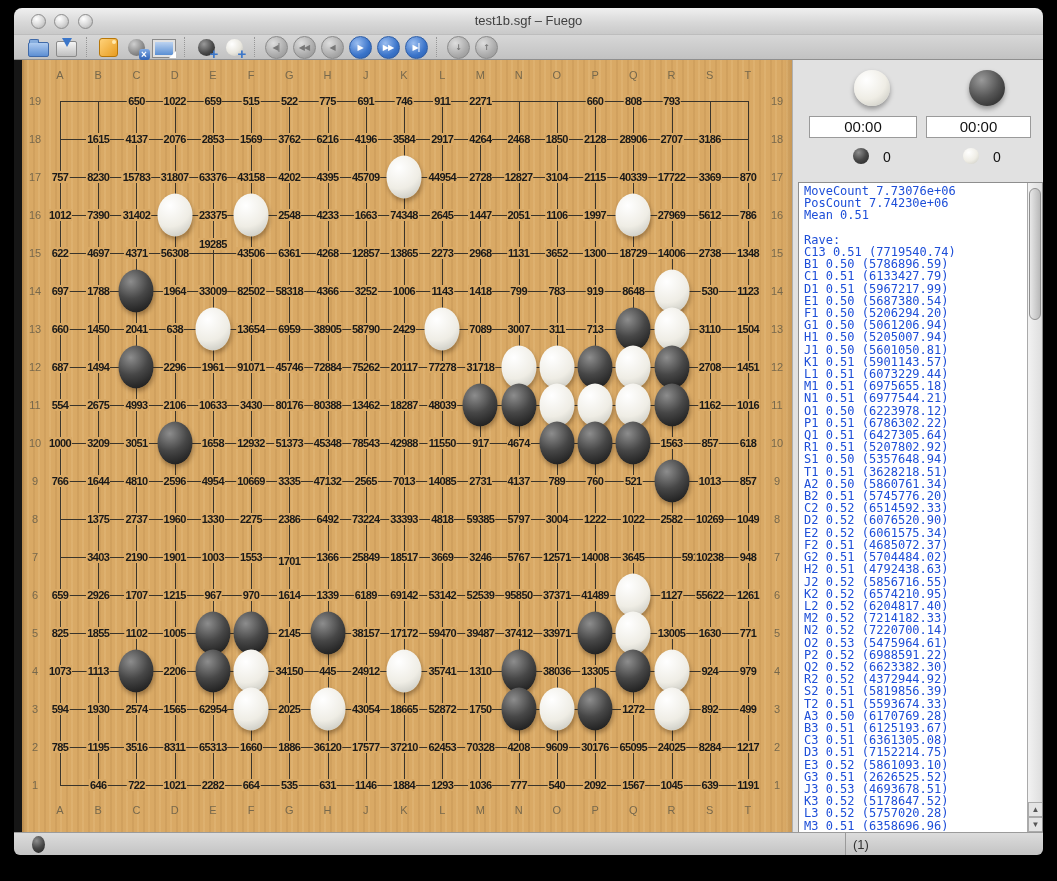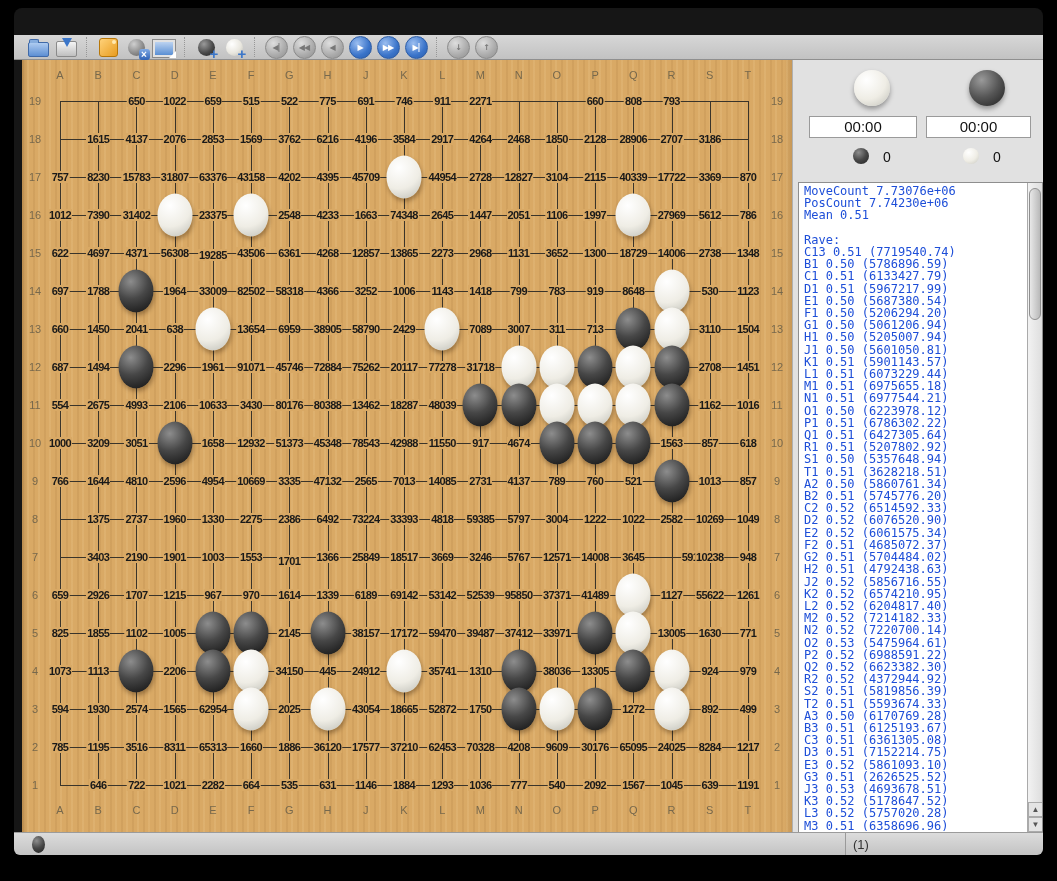--- a/index.html
+++ b/index.html
@@ -76,20 +76,26 @@
   .turnstone{position:absolute;left:18px;top:3px;width:13px;height:17px;border-radius:50%;
     background:radial-gradient(circle at 35% 28%,#8d8d8d,#474747 50%,#1e1e1e);}
   .st-sep{position:absolute;left:831px;top:0;width:1px;height:100%;background:#9a9a9a;}
   .st-label{position:absolute;left:839px;top:4px;font-size:13px;color:#333;}
 </style>
 </head>
 <body>
 
 <div class="window">
 
+  <div class="titlebar">
+    <span class="tl" style="left:17px"></span>
+    <span class="tl" style="left:40px"></span>
+    <span class="tl" style="left:64px"></span>
+    <div class="title">test1b.sgf – Fuego</div>
+  </div>
 
   <div class="toolbar">
       <div class="tb-btn">
         <div class="ic-folder">
           <i></i>
         </div>
       </div>
       <div class="tb-btn">
         <div class="ic-save">
           <i></i>
@@ -330,21 +336,21 @@
       <div class="cellnum" style="left: 534.86px; top: 155px;">1106</div>
       <div class="cellnum" style="left: 573.08px; top: 155px;">1997</div>
       <div class="stone white" style="left: 611.3px; top: 155px;"></div>
       <div class="cellnum" style="left: 649.52px; top: 155px;">27969</div>
       <div class="cellnum" style="left: 687.74px; top: 155px;">5612</div>
       <div class="cellnum" style="left: 725.96px; top: 155px;">786</div>
       <div class="cellnum" style="left: 38px; top: 193px;">622</div>
       <div class="cellnum" style="left: 76.22px; top: 193px;">4697</div>
       <div class="cellnum" style="left: 114.44px; top: 193px;">4371</div>
       <div class="cellnum" style="left: 152.66px; top: 193px;">56308</div>
-      <div class="cellnum" style="left: 190.88px; top: 195px;">19285</div>
+      <div class="cellnum" style="left: 190.88px; top: 184px;">19285</div>
       <div class="cellnum" style="left: 229.1px; top: 193px;">43506</div>
       <div class="cellnum" style="left: 267.32px; top: 193px;">6361</div>
       <div class="cellnum" style="left: 305.54px; top: 193px;">4268</div>
       <div class="cellnum" style="left: 343.76px; top: 193px;">12857</div>
       <div class="cellnum" style="left: 381.98px; top: 193px;">13865</div>
       <div class="cellnum" style="left: 420.2px; top: 193px;">2273</div>
       <div class="cellnum" style="left: 458.42px; top: 193px;">2968</div>
       <div class="cellnum" style="left: 496.64px; top: 193px;">1131</div>
       <div class="cellnum" style="left: 534.86px; top: 193px;">3652</div>
       <div class="cellnum" style="left: 573.08px; top: 193px;">1300</div>

